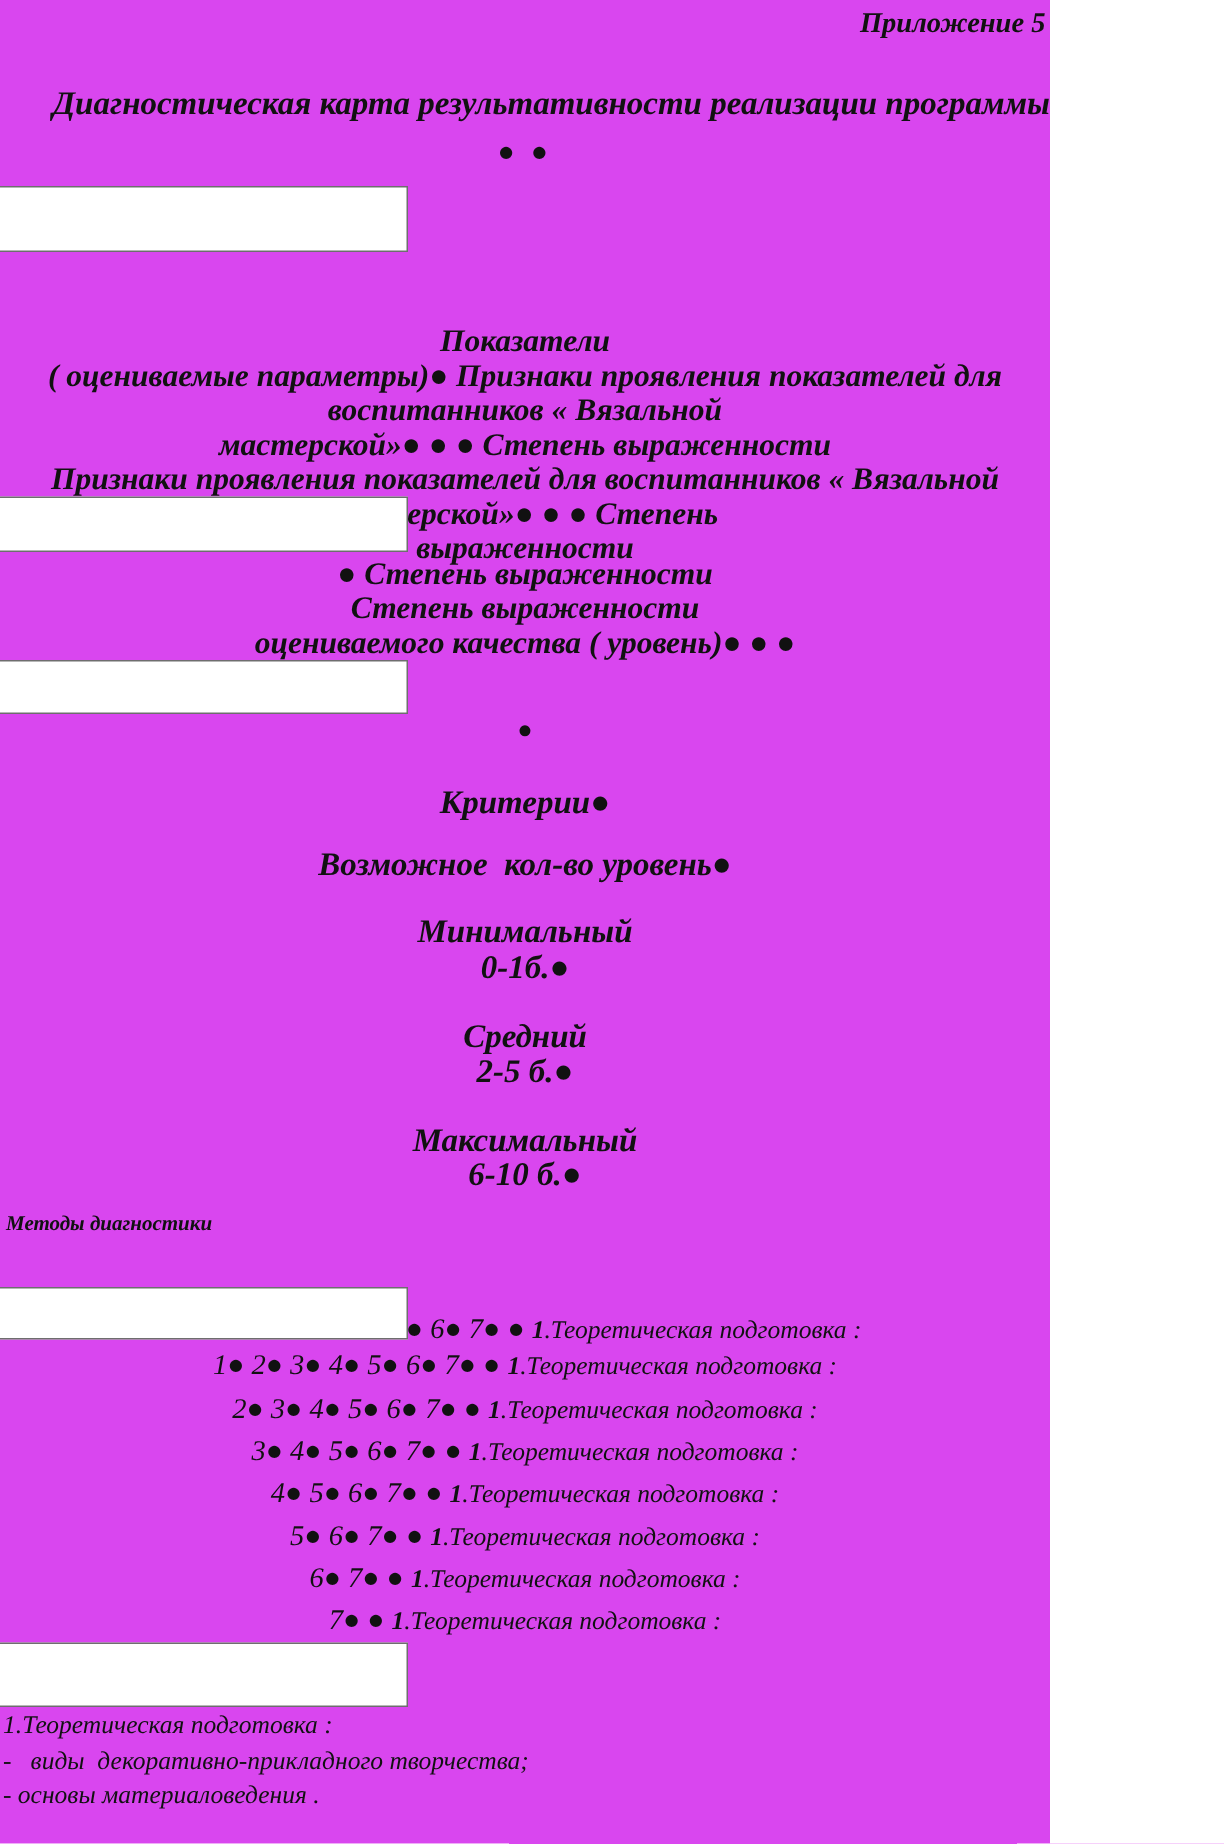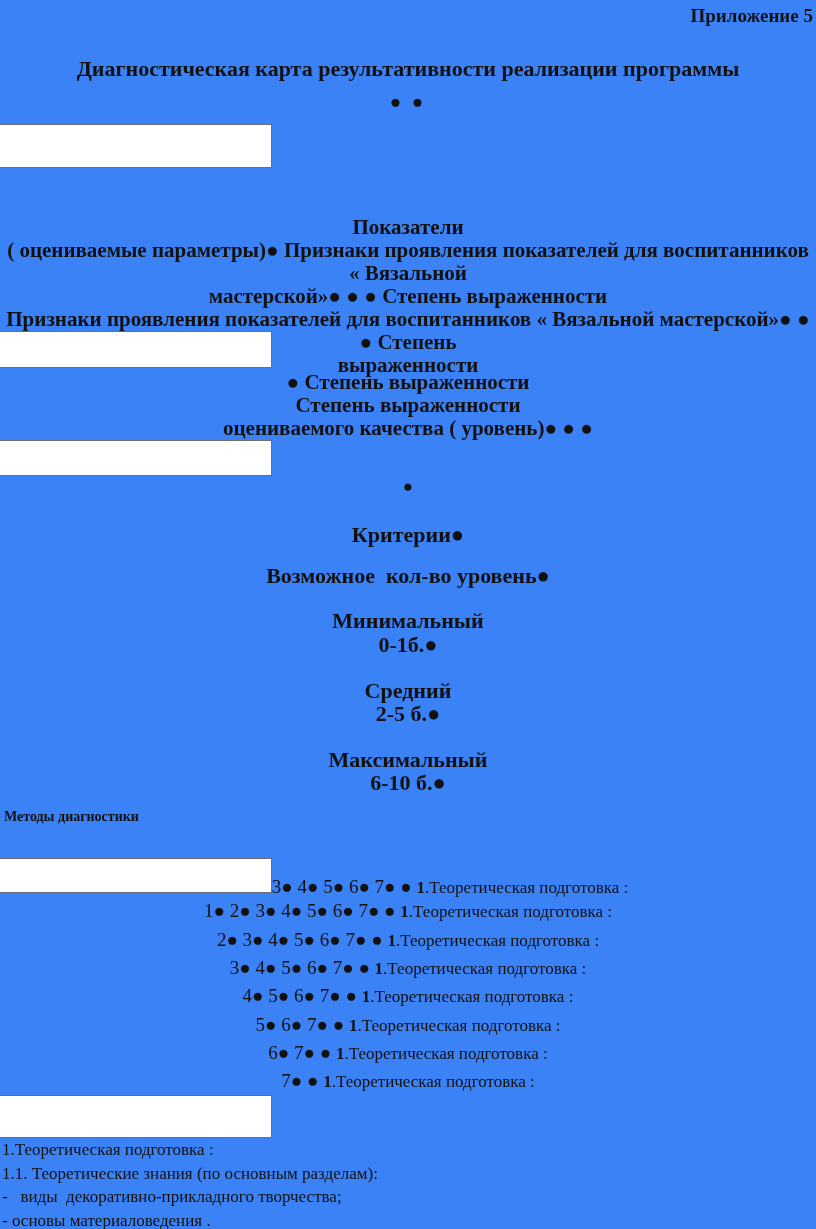--- a/index.html
+++ b/index.html
@@ -1,23 +1,24 @@
 <!DOCTYPE html>
 <html><head>
 <meta charset="utf-8">
 <style>
   html, body { margin: 0; padding: 0; background: #ffffff; }
   #page {
     position: relative;
-    width: 816px;
+    width: 700px;
     height: 1229px;
-    background: #3b82f6;
+    background: #d946ef;
     color: #111111;
     font-family: "Liberation Serif", "DejaVu Serif", serif;
     overflow: hidden;
+    font-style: italic;
   }
   .abs { position: absolute; }
   .c { left: 0; right: 0; text-align: center; }
   .b { font-weight: bold; }
   .t { white-space: pre-wrap; }
   .appendix { font-size: 19px; font-weight: bold; }
   .title { font-size: 22px; font-weight: bold; }
   .tbullets { font-size: 19px; font-weight: bold; letter-spacing: 3px; }
   .para { font-size: 21px; font-weight: bold; line-height: 23px; }
   .para > div { white-space: pre-wrap; }
@@ -37,21 +38,21 @@
     box-sizing: border-box;
   }
 </style>
 </head>
 <body>
 
 <div id="page">
 
   <div class="abs appendix t" style="top:5px; right:3px;">Приложение 5</div>
 
-  <div class="abs c title t" style="top:56px;">Диагностическая карта результативности реализации программы</div>
+  <div class="abs c title t" style="top:56px;text-align:right;">Диагностическая карта результативности реализации программы</div>
 
   <div class="abs c tbullets t" style="top:91px;">● ●</div>
 
   <div class="box" style="top:124px; height:44px;"></div>
 
   <div class="abs c para" style="top:216px;">
     <div>Показатели</div>
     <div>( оцениваемые параметры)● Признаки проявления показателей для воспитанников « Вязальной</div>
     <div>мастерской»● ● ● Степень выраженности</div>
     <div>Признаки проявления показателей для воспитанников « Вязальной мастерской»● ● ● Степень</div>
@@ -110,18 +111,17 @@
     <span class="t">6● 7● ● </span><span class="b sm t">1</span><span class="sm t">.Теоретическая подготовка :</span>
   </div>
   <div class="abs c mline" style="top:1070px;">
     <span class="t">7● ● </span><span class="b sm t">1</span><span class="sm t">.Теоретическая подготовка :</span>
   </div>
 
   <div class="box" style="top:1095px; height:43px;"></div>
 
   <div class="abs theory" style="top:1138px; left:2px; right:2px;">
     <div>1.Теоретическая подготовка :</div>
-    <div>1.1. Теоретические знания (по основным разделам):</div>
     <div>-   виды  декоративно-прикладного творчества;</div>
     <div>- основы материаловедения .</div>
   </div>
 
 </div>
 
 </body></html>

